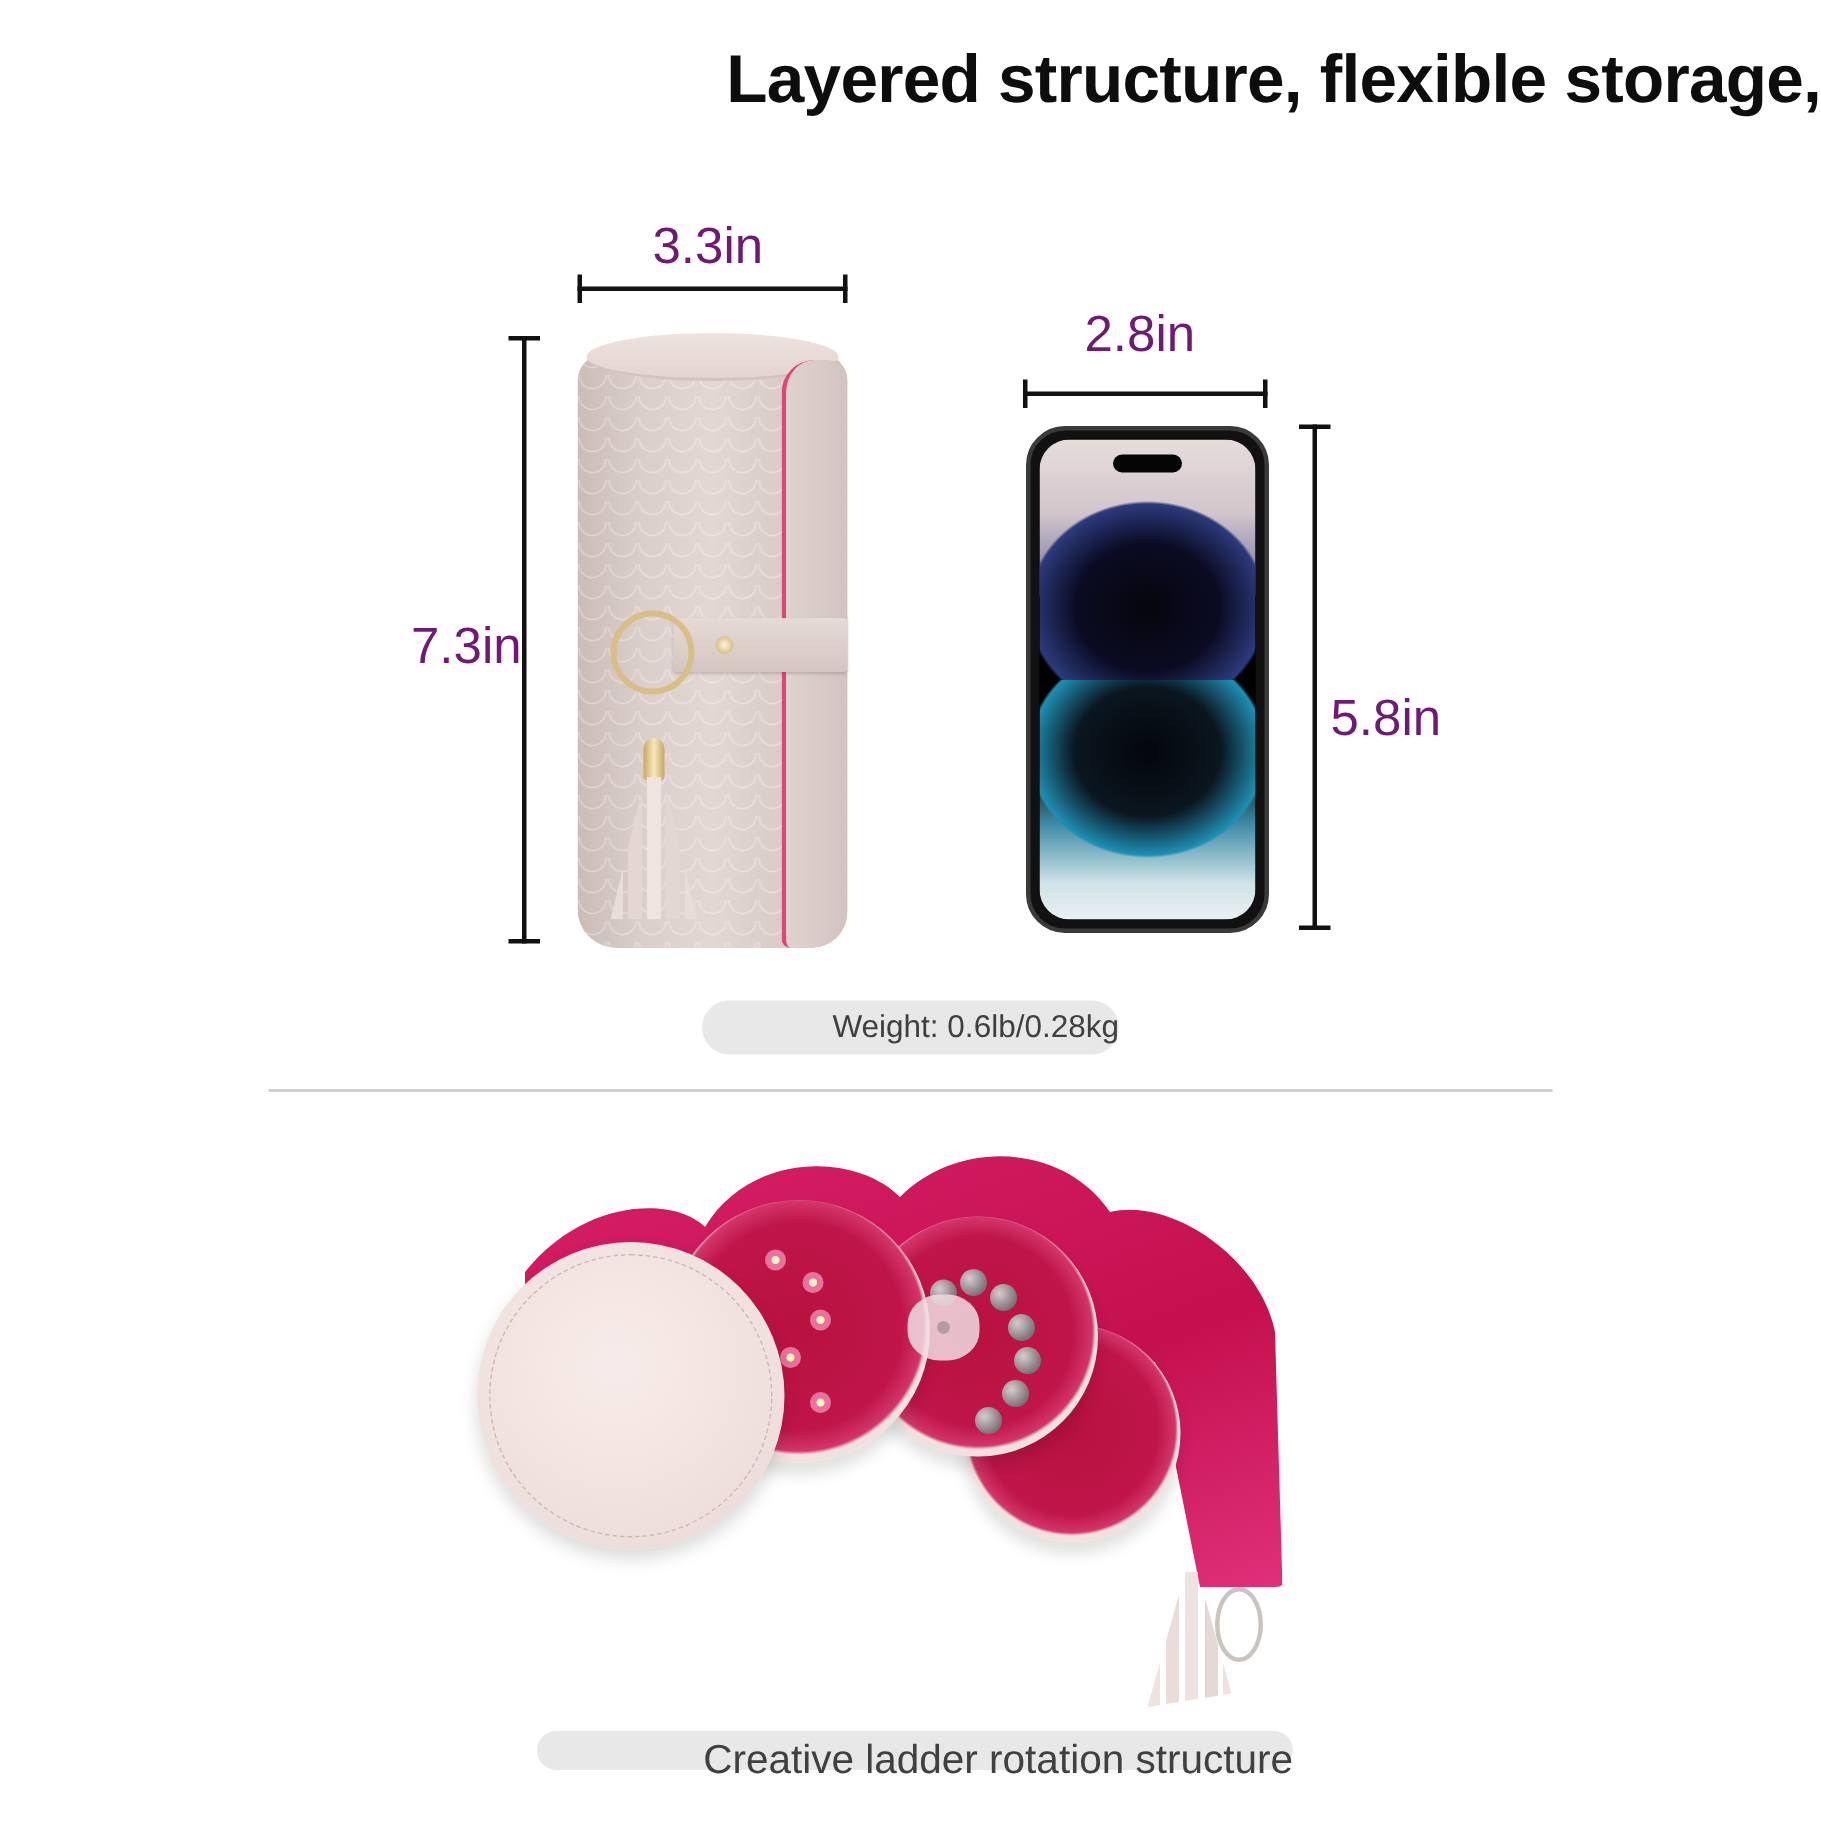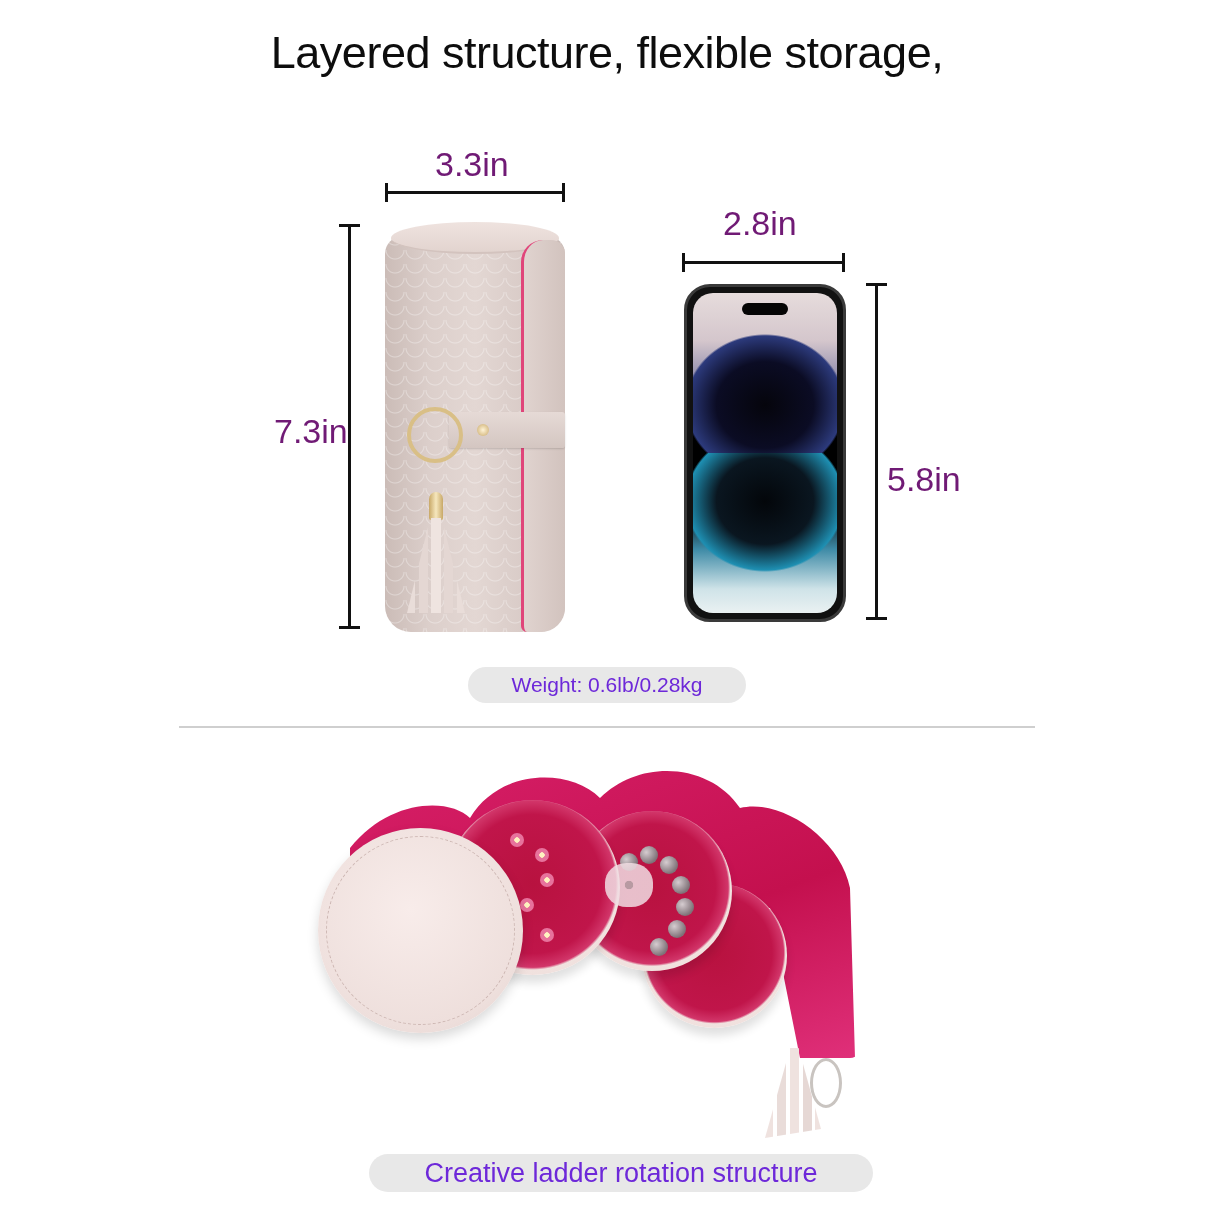--- a/index.html
+++ b/index.html
@@ -1,21 +1,21 @@
 <!DOCTYPE html>
 <html><head>
   <meta charset="utf-8">
   <style>
     * { box-sizing: border-box; margin: 0; padding: 0; }
     html, body { width: 1214px; height: 1214px; background: #ffffff; overflow: hidden; }
     body { position: relative; font-family: "Liberation Sans", "DejaVu Sans", sans-serif; color: #111; }
 
     .title {
       position: absolute; left: 0; top: 26px; width: 1214px;
-      text-align: center; font-size: 45px; line-height: 54px; font-weight: 400;
+      text-align: right; font-size: 45px; line-height: 54px; font-weight: 700;
       letter-spacing: -0.5px; color: #0d0d0d;
     }
     .title span { display: block; }
 
     .dim-label { position: absolute; font-size: 34px; color: #701a75; line-height: 1; }
 
     .hbar { position: absolute; height: 3px; background: #111; }
     .hbar::before, .hbar::after { content: ""; position: absolute; top: -8px; width: 3px; height: 19px; background: #111; }
     .hbar::before { left: 0; } .hbar::after { right: 0; }
 
@@ -87,24 +87,24 @@
         radial-gradient(ellipse 75% 60% at 50% 30%, #03060a 0%, #0a1620 45%, #1e8fb2 72%, transparent 74%),
         linear-gradient(#000 34%, #3d8aa6 60%, #cfe3e8 85%, #eaf1f2 100%);
     }
     .phone-island {
       position: absolute; left: 50%; top: 10px; width: 46px; height: 12px; margin-left: -23px;
       border-radius: 8px; background: #050505;
     }
 
     
     .pill {
-      position: absolute; background: #e8e8e8; border-radius: 22px; text-align: center; color: #6d28d9;
+      position: absolute; background: #e8e8e8; border-radius: 22px; text-align: right; color: #404040;
     }
     .pill-weight { left: 468px; top: 667px; width: 278px; height: 36px; font-size: 21px; line-height: 36px; }
-    .pill-rotation { left: 369px; top: 1154px; width: 504px; height: 38px; font-size: 27px; line-height: 38px; }
+    .pill-rotation { left: 358px; top: 1154px; width: 504px; height: 26px; font-size: 27px; line-height: 38px; }
 
     .divider { position: absolute; left: 179px; top: 726px; width: 856px; height: 2px; background: #cfcfcf; }
 
     
     .organizer { position: absolute; left: 310px; top: 748px; width: 580px; height: 400px; }
     .lining {
       position: absolute; left: 20px; top: 10px; width: 530px; height: 300px;
       background: linear-gradient(160deg, #d8206a, #c4104e 60%, #e0307a);
       clip-path: path('M20 90 C 60 40, 120 40, 140 60 C 170 10, 240 10, 270 40 C 310 0, 380 5, 410 50 C 450 40, 510 80, 520 130 L 525 300 L 470 300 L 440 150 L 20 160 Z');
       border-radius: 10px;

